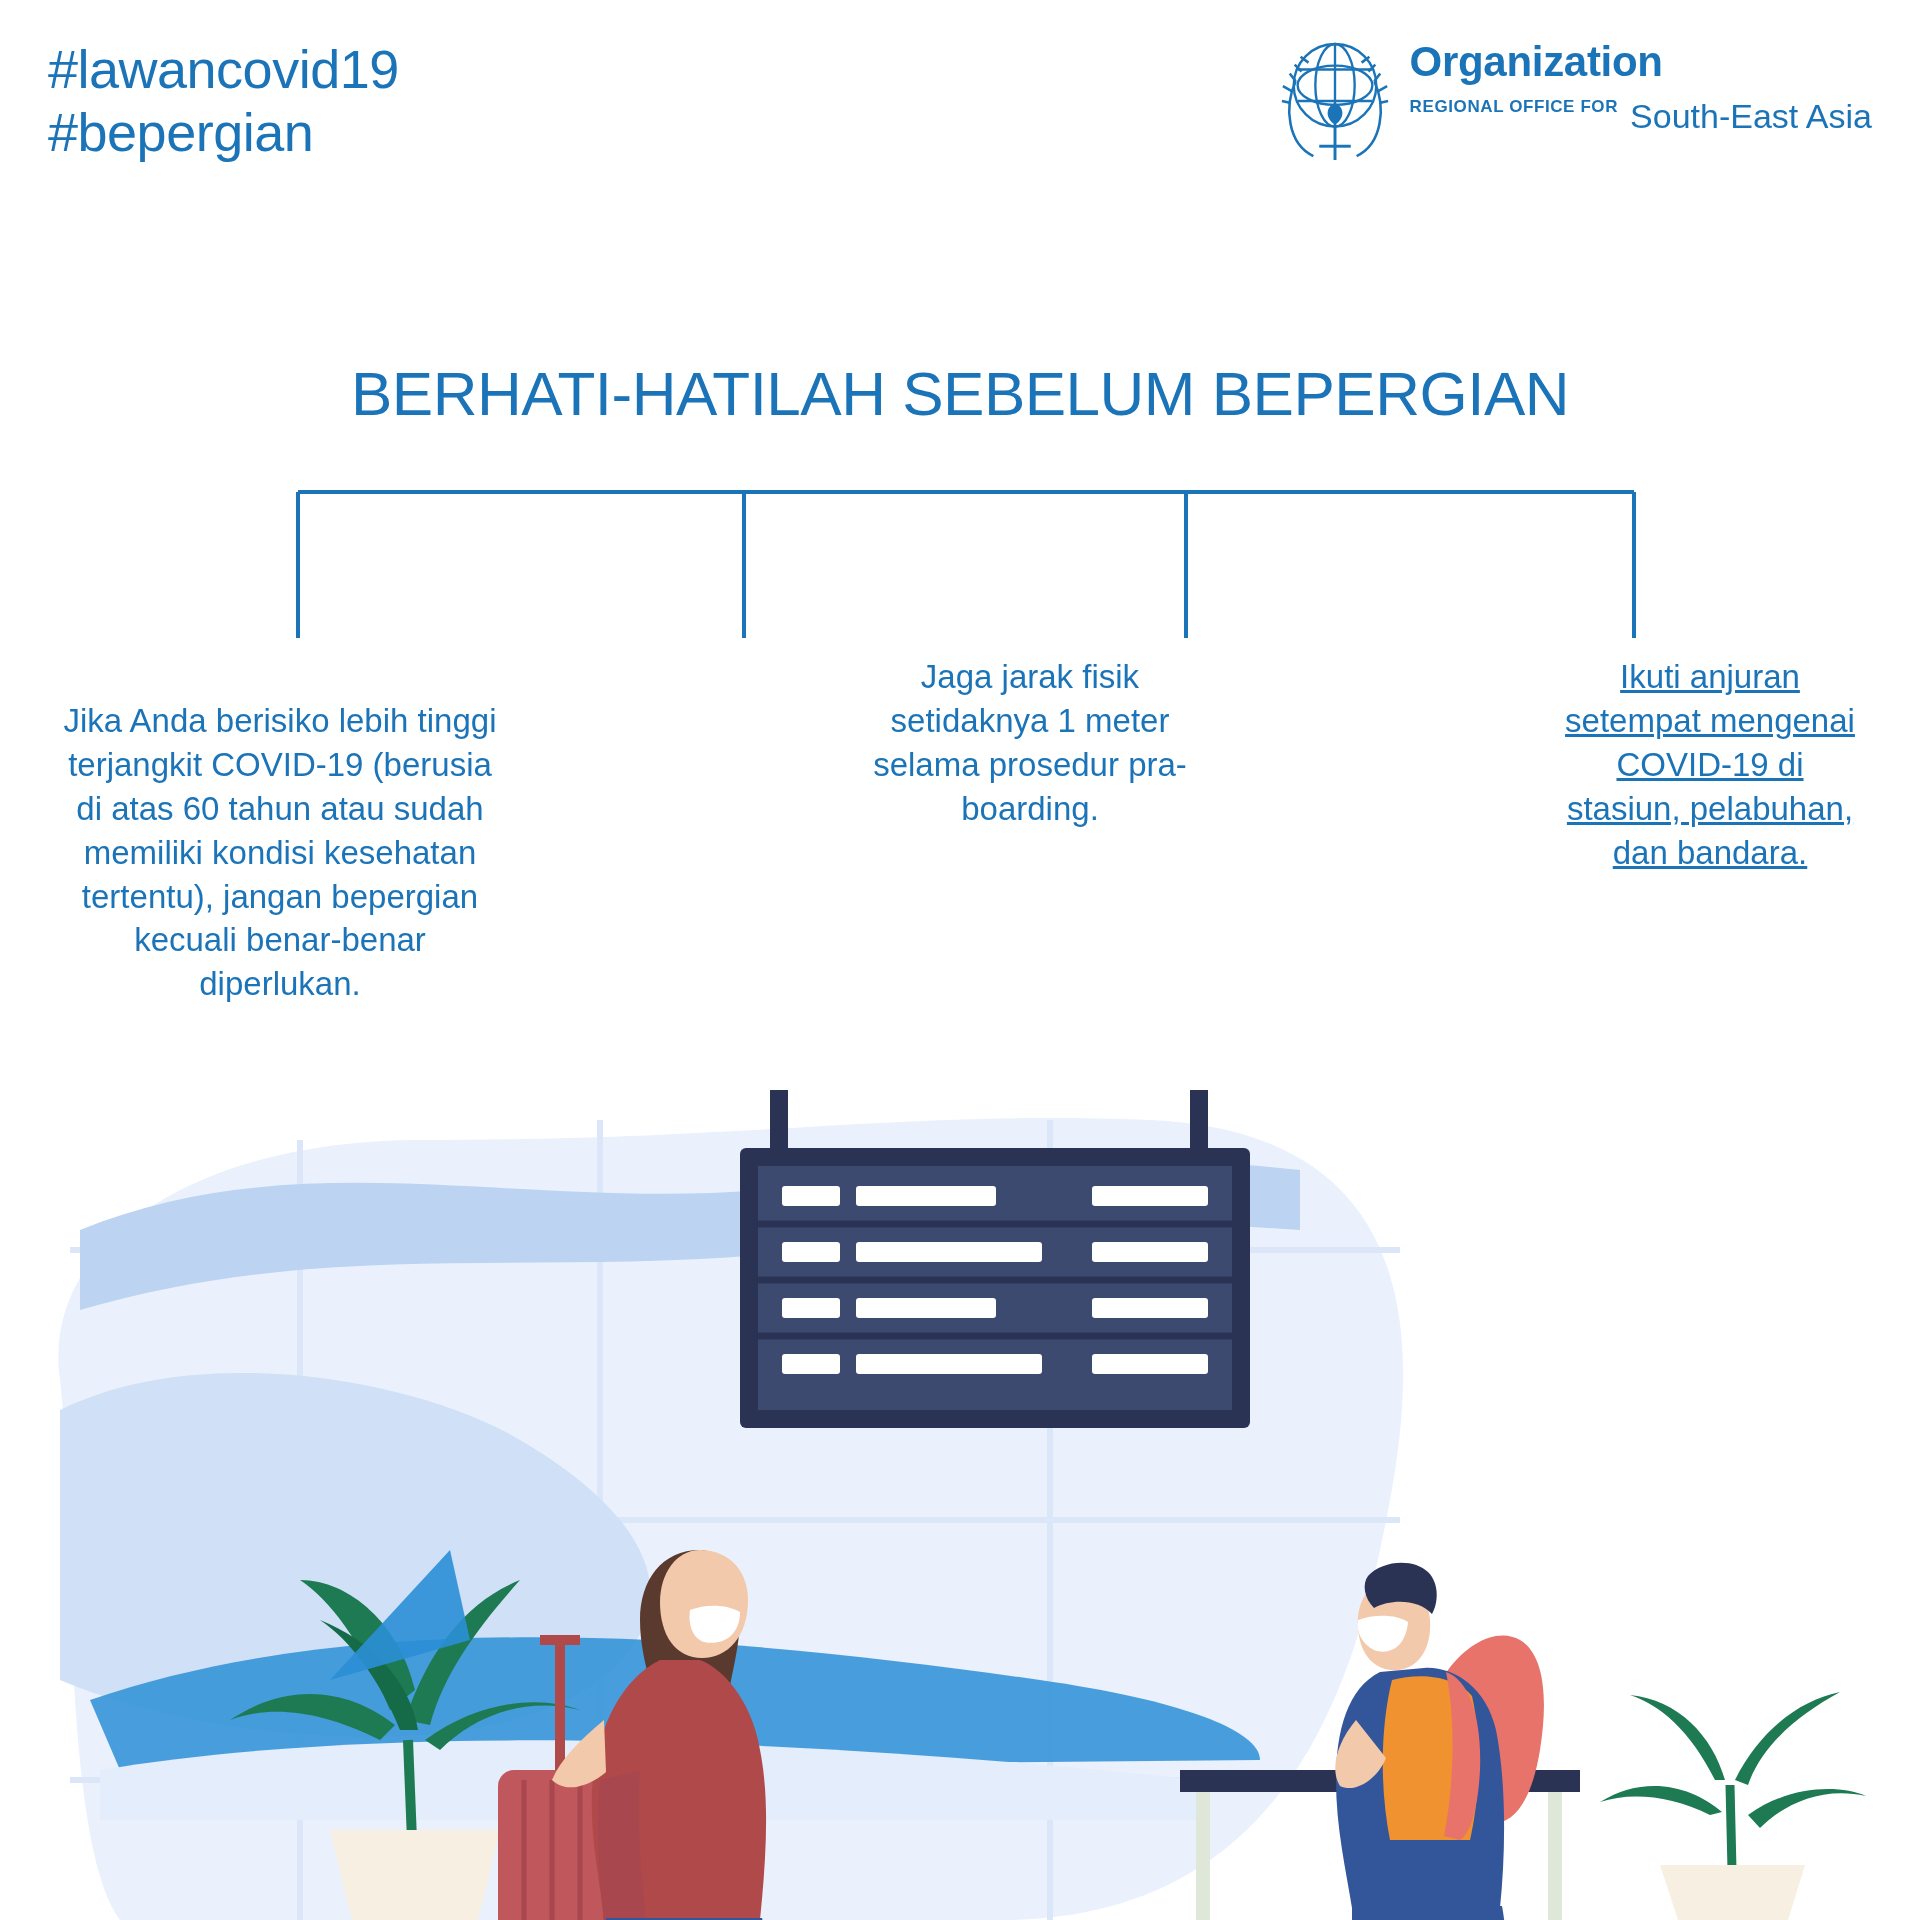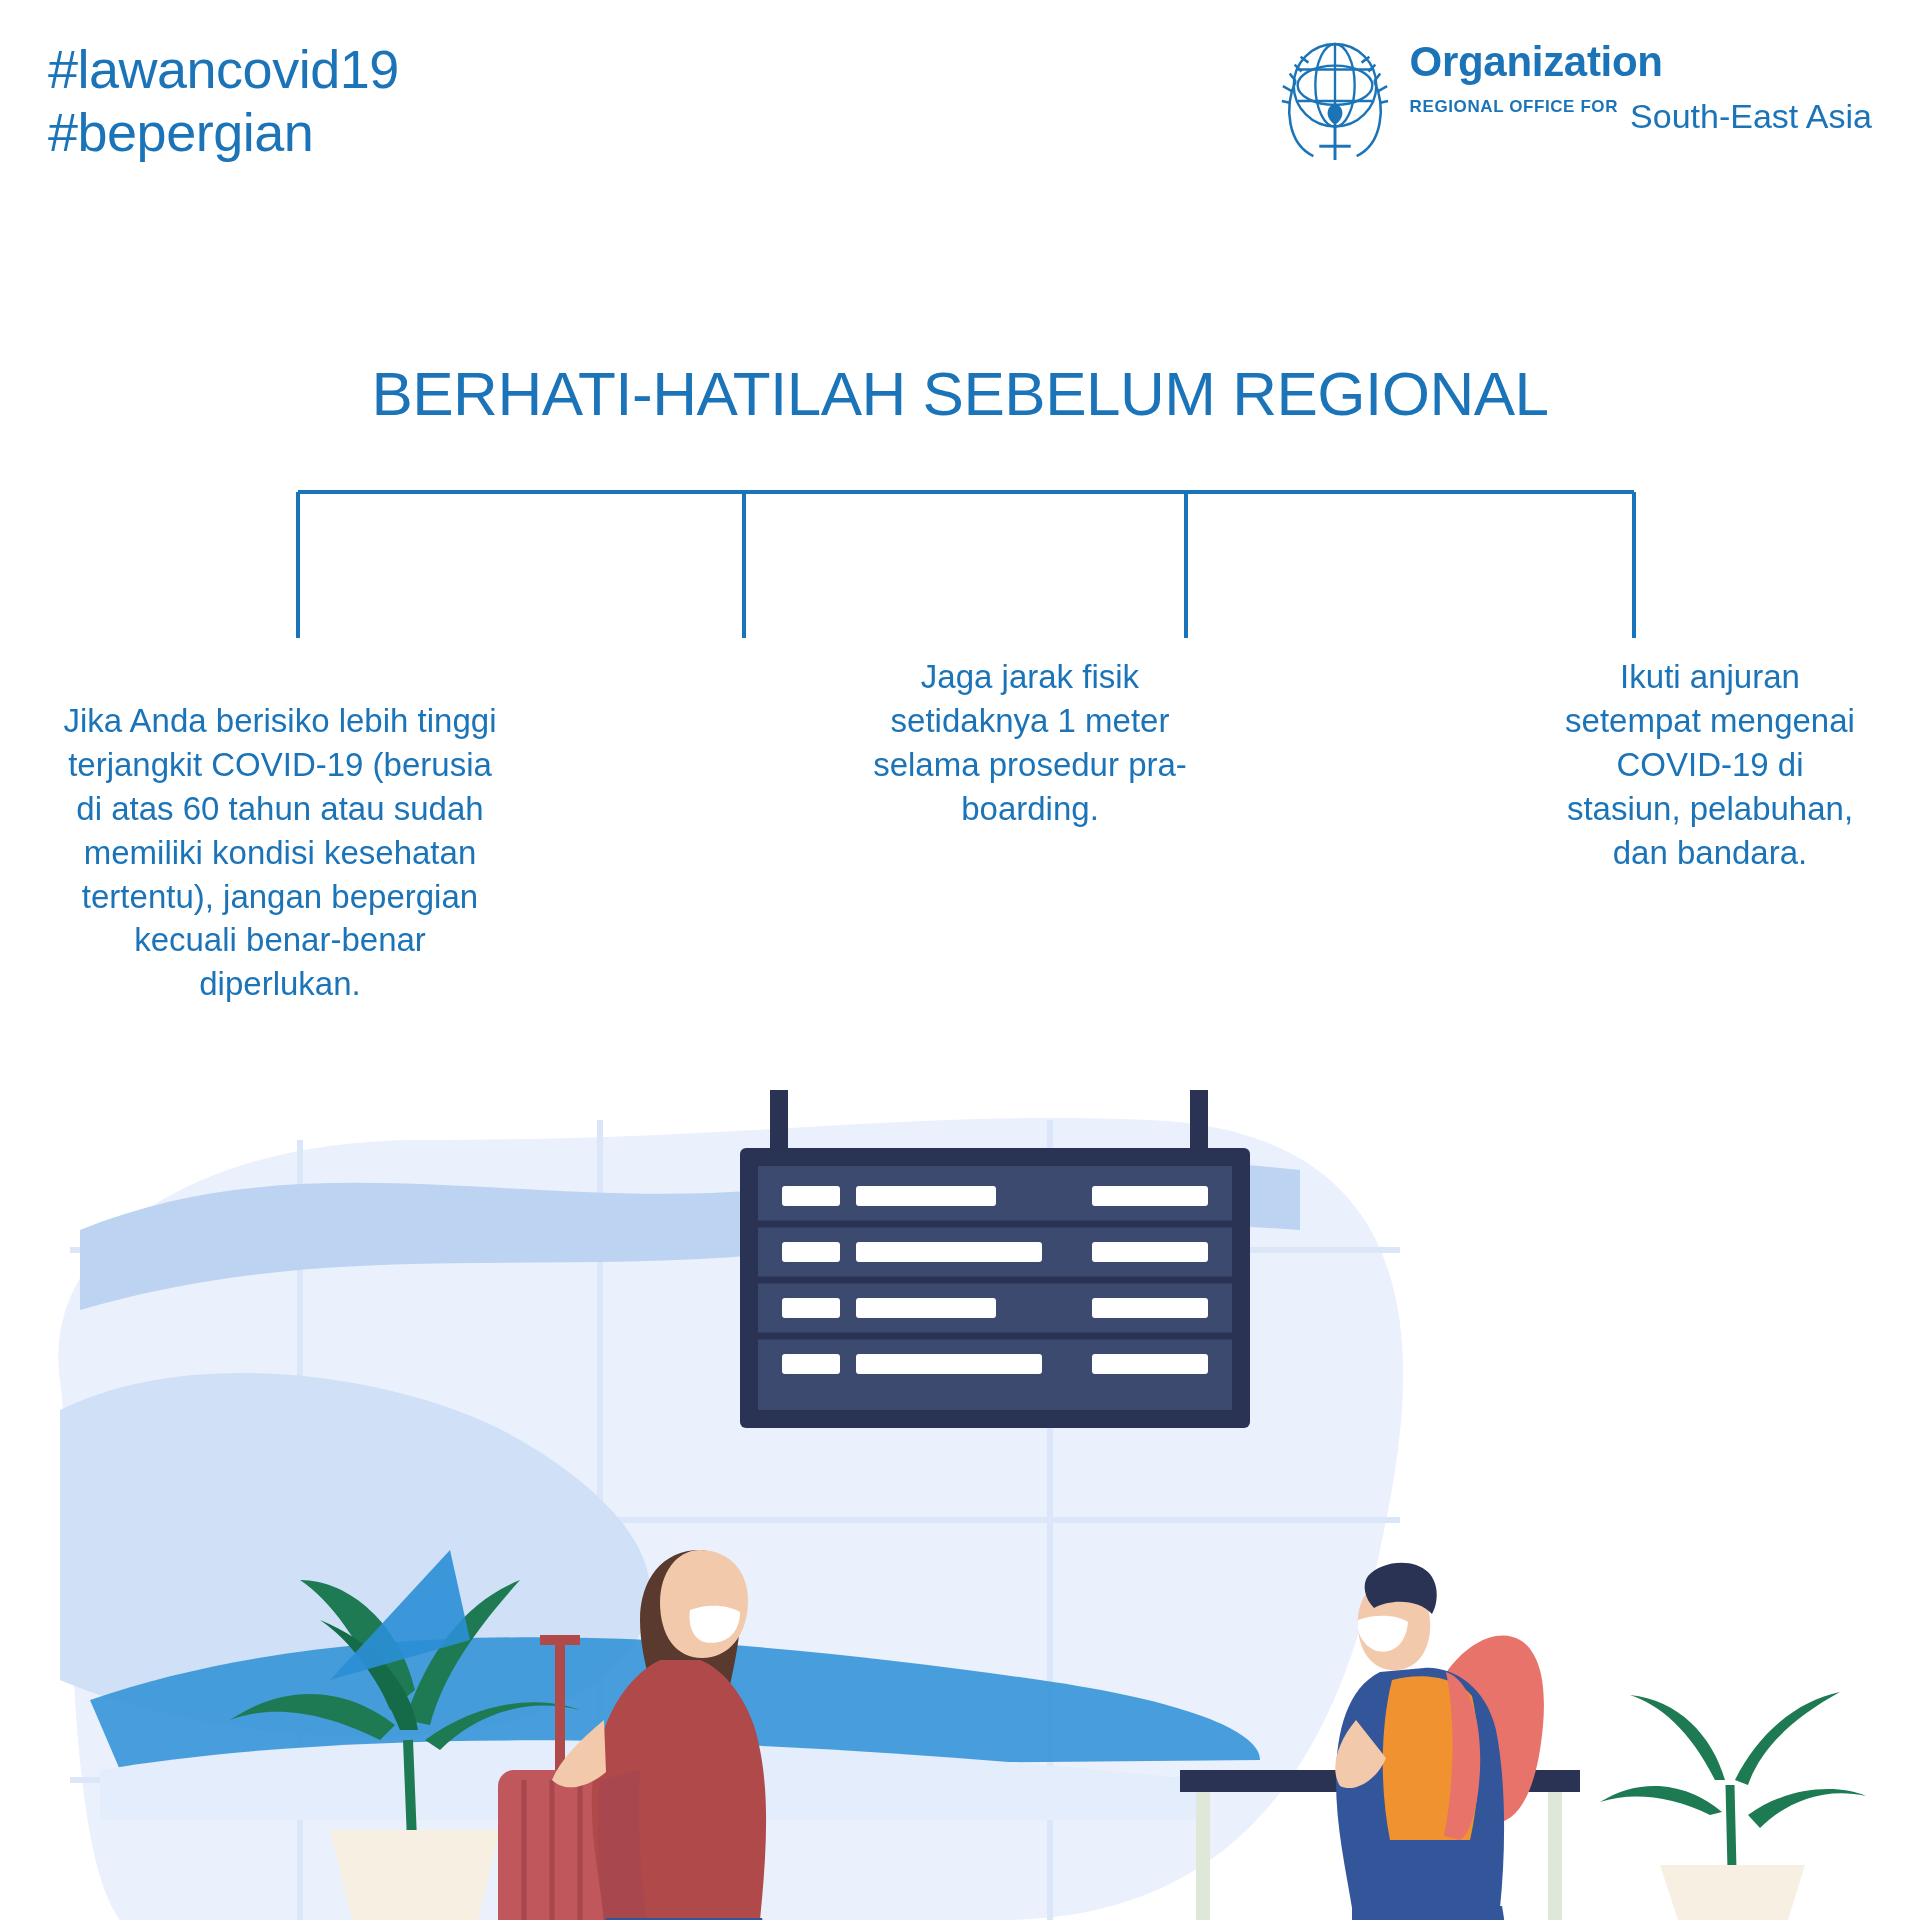--- a/index.html
+++ b/index.html
@@ -98,21 +98,21 @@
   .col {
     width: 430px;
     text-align: center;
     font-size: 33px;
     line-height: 1.33;
     color: #1c74b8;
   }
   .col.c1 { width: 440px; margin-top: 44px; }
   .col.c2 { width: 380px; }
   .col.c3 { width: 340px; }
-  .col.c4 { width: 300px; }
+  .col.c4 { width: 300px; text-decoration: underline; }
 
   
   .illustration {
     position: absolute;
     left: 0;
     top: 1080px;
     width: 1920px;
     height: 840px;
   }
 </style>
@@ -149,21 +149,21 @@
     <div class="who-name">
       <div>Organization</div>
     </div>
     <div class="who-region-row">
       <span class="who-region-label">REGIONAL OFFICE FOR</span>
       <span class="who-region">South-East Asia</span>
     </div>
   </div>
 </div>
 
-<div class="title">BERHATI-HATILAH SEBELUM REGIONAL</div>
+<div class="title">BERHATI-HATILAH SEBELUM BEPERGIAN</div>
 
 <svg class="bracket" viewBox="0 0 1340 150">
   <g stroke="#1c74b8" stroke-width="4" fill="none">
     <path d="M2 2 H1338"></path>
     <path d="M2 2 V148"></path>
     <path d="M448 2 V148"></path>
     <path d="M890 2 V148"></path>
     <path d="M1338 2 V148"></path>
   </g>
 </svg>

